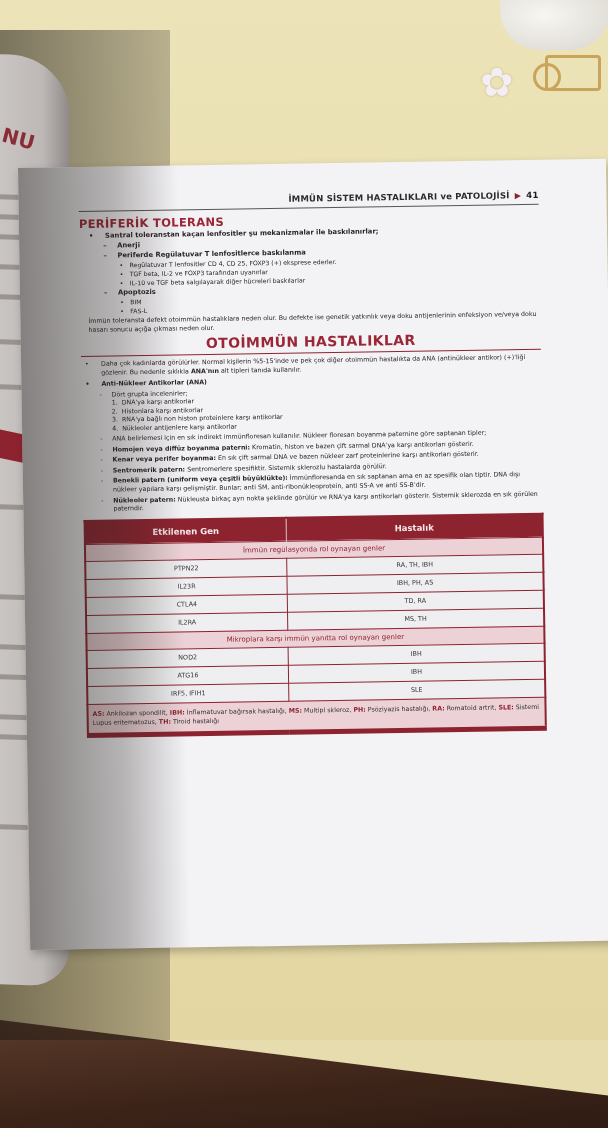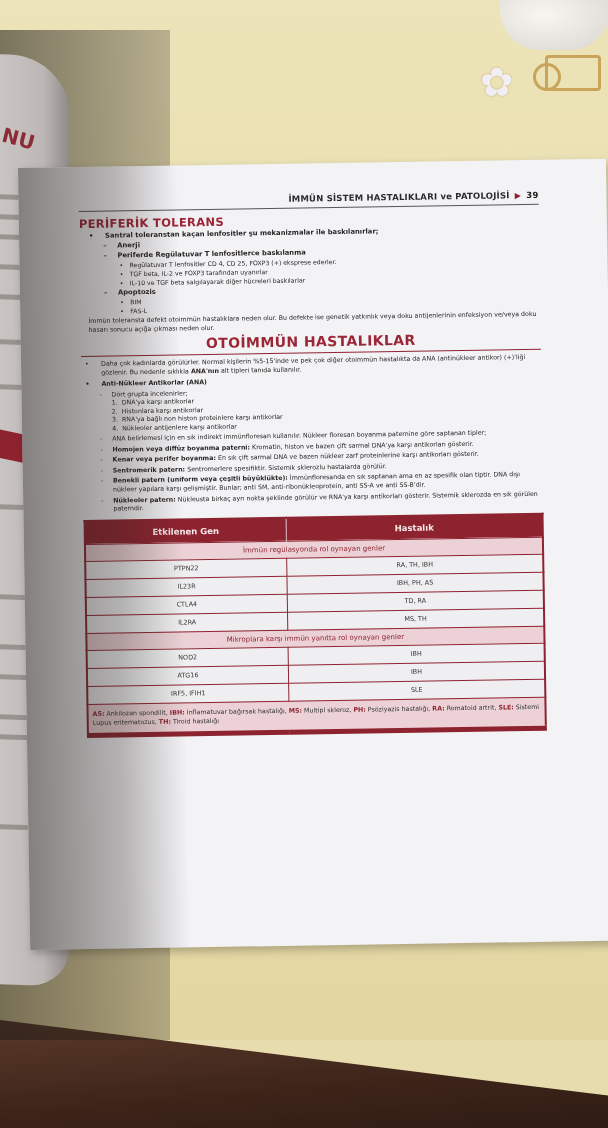--- a/index.html
+++ b/index.html
@@ -105,21 +105,21 @@
   <div class="lp-line" style="top:680px;width:44px"></div>
   <div class="lp-line" style="top:770px;width:30px"></div>
 </div>
 
 <div class="page">
   <div class="content">
 
     <div class="running-head">
       <span>İMMÜN SİSTEM HASTALIKLARI ve PATOLOJİSİ</span>
       <span class="arrow">▶</span>
-      <span class="pg">39</span>
+      <span class="pg">41</span>
     </div>
 
     <div class="sec-title">PERİFERİK TOLERANS</div>
     <div class="l1 b">Santral toleranstan kaçan lenfositler şu mekanizmalar ile baskılanırlar;</div>
 
     <div class="l2 b">Anerji</div>
     <div class="l2 b">Periferde Regülatuvar T lenfositlerce baskılanma</div>
     <div class="l3">Regülatuvar T lenfositler CD 4, CD 25, FOXP3 (+) eksprese ederler.</div>
     <div class="l3">TGF beta, IL-2 ve FOXP3 tarafından uyanırlar</div>
     <div class="l3">IL-10 ve TGF beta salgılayarak diğer hücreleri baskılarlar</div>

